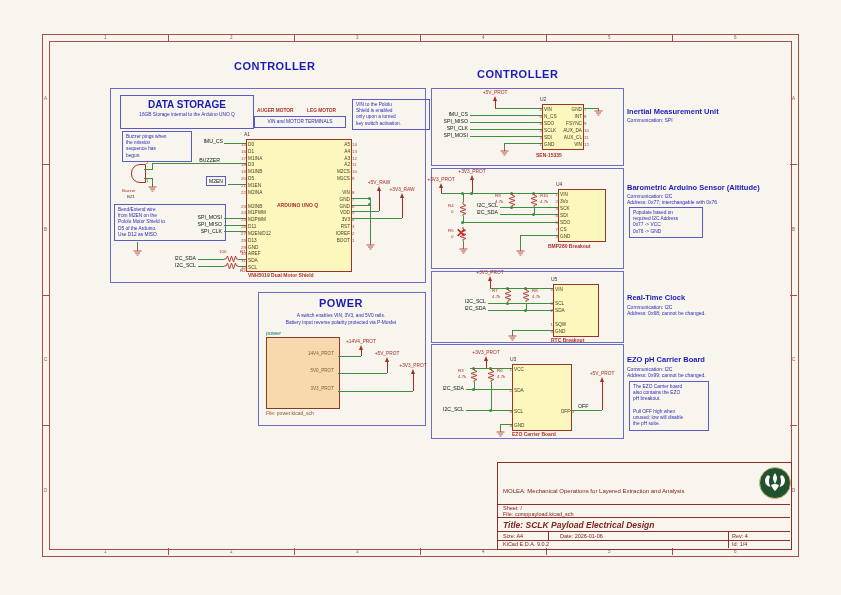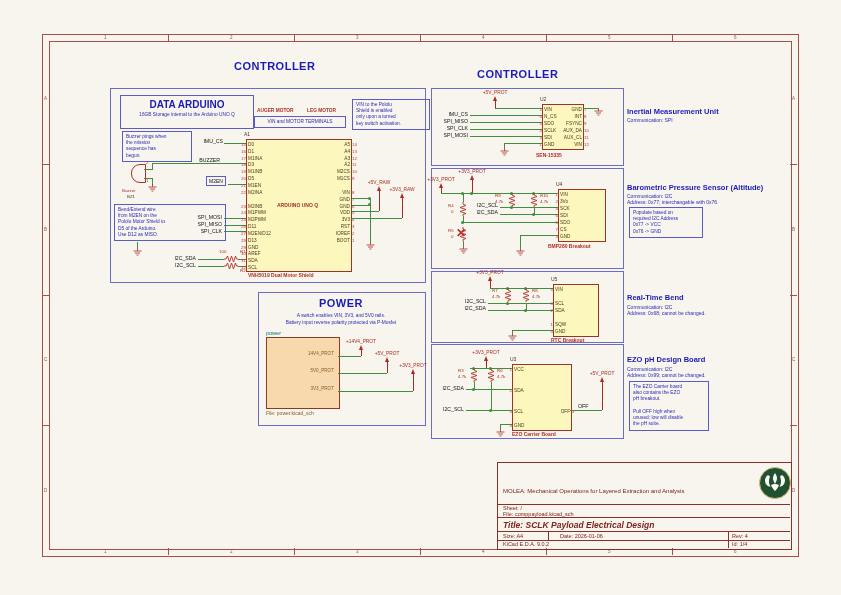--- a/index.html
+++ b/index.html
@@ -97,21 +97,21 @@
   <span class="edge-lbl" style="left:44px;top:488px">D</span>
   <span class="edge-lbl" style="left:792px;top:96px">A</span>
   <span class="edge-lbl" style="left:792px;top:227px">B</span>
   <span class="edge-lbl" style="left:792px;top:357px">C</span>
   <span class="edge-lbl" style="left:792px;top:488px">D</span>
 
   <div class="sec-title" style="left:234px;top:60px">CONTROLLER</div>
   <div class="sec-box" style="left:110px;top:88px;width:314px;height:193px"></div>
 
   <div class="ds-box" style="left:120px;top:95px;width:132px;height:32px">
-    <div class="ds-title">DATA ARDUINO</div>
+    <div class="ds-title">DATA STORAGE</div>
     <div class="ds-sub">16GB Storage internal to the Arduino UNO Q</div>
   </div>
 
   <div class="note" style="left:122px;top:131px;width:62px">Buzzer pings when
 the mission
 sequence has
 begun.</div>
   <div class="note" style="left:114px;top:204px;width:104px">Bend/Extend wire
 from M2EN on the
 Pololu Motor Shield to
@@ -506,21 +506,21 @@
           <span class="pin-num">7</span>
           <span class="pin-name">CS</span>
         </div>
         <div class="pin-row left">
           <span class="pin-num">3</span>
           <span class="pin-name">GND</span>
         </div>
       </div>
   </div>
   <span class="chip-name" style="left:548px;top:243px">BMP280 Breakout</span>
-  <span class="ann-title" style="left:627px;top:183px">Barometric Pressure Sensor (Altitude)</span>
+  <span class="ann-title" style="left:627px;top:183px">Barometric Arduino Sensor (Altitude)</span>
   <span class="ann-line" style="left:627px;top:193px">Communication: I2C</span>
   <span class="ann-line" style="left:627px;top:199px">Address: 0x77; interchangable with 0x76</span>
   <div class="note" style="left:629px;top:207px;width:66px">Populate based on
 required I2C Address
 0x77 -&gt; VCC
 0x76 -&gt; GND</div>
 
   <div class="sec-box" style="left:431px;top:271px;width:191px;height:70px"></div>
   <div class="flag" style="left:472px;top:270px">
     <span class="flag-label">+3V3_PROT</span>
@@ -579,21 +579,21 @@
           <span class="pin-num">1</span>
           <span class="pin-name">SQW</span>
         </div>
         <div class="pin-row left">
           <span class="pin-num">4</span>
           <span class="pin-name">GND</span>
         </div>
       </div>
   </div>
   <span class="chip-name" style="left:551px;top:337px">RTC Breakout</span>
-  <span class="ann-title" style="left:627px;top:293px">Real-Time Bend</span>
+  <span class="ann-title" style="left:627px;top:293px">Real-Time Clock</span>
   <span class="ann-line" style="left:627px;top:304px">Communication: I2C</span>
   <span class="ann-line" style="left:627px;top:310px">Address: 0x68; cannot be changed.</span>
 
   <div class="sec-box" style="left:431px;top:344px;width:191px;height:93px"></div>
   <div class="flag" style="left:468px;top:350px">
     <span class="flag-label">+3V3_PROT</span>
     <div class="flag-arrow"></div>
     <div class="flag-stem" style="height:7px"></div>
   </div>
   <i class="w" style="left:470px;top:368px;width:42px;height:1px"></i>
@@ -694,21 +694,21 @@
       </div>
   </div>
   <span class="chip-name" style="left:512px;top:431px">EZO Carrier Board</span>
   <i class="w" style="left:570px;top:410px;width:32px;height:1px"></i>
   <span class="netlabel" style="left:578px;top:403px">OFF</span>
   <div class="flag" style="left:584px;top:371px">
     <span class="flag-label">+5V_PROT</span>
     <div class="flag-arrow"></div>
     <div class="flag-stem" style="height:28px"></div>
   </div>
-  <span class="ann-title" style="left:627px;top:355px">EZO pH Design Board</span>
+  <span class="ann-title" style="left:627px;top:355px">EZO pH Carrier Board</span>
   <span class="ann-line" style="left:627px;top:366px">Communication: I2C</span>
   <span class="ann-line" style="left:627px;top:372px">Address: 0x99; cannot be changed.</span>
   <div class="note" style="left:629px;top:381px;width:72px">The EZO Carrier board
 also contains the EZO
 pH breakout.
 
 Pull OFF high when
 unused; low will disable
 the pH suite.</div>
 

